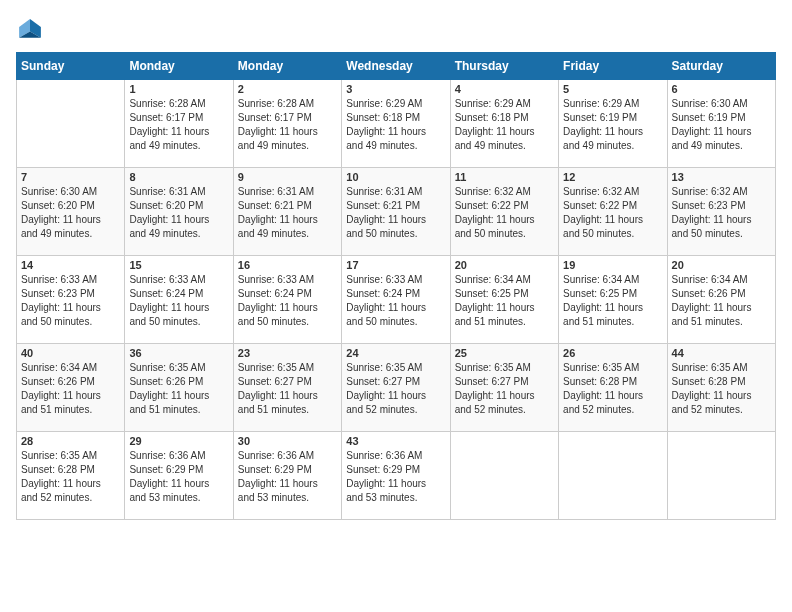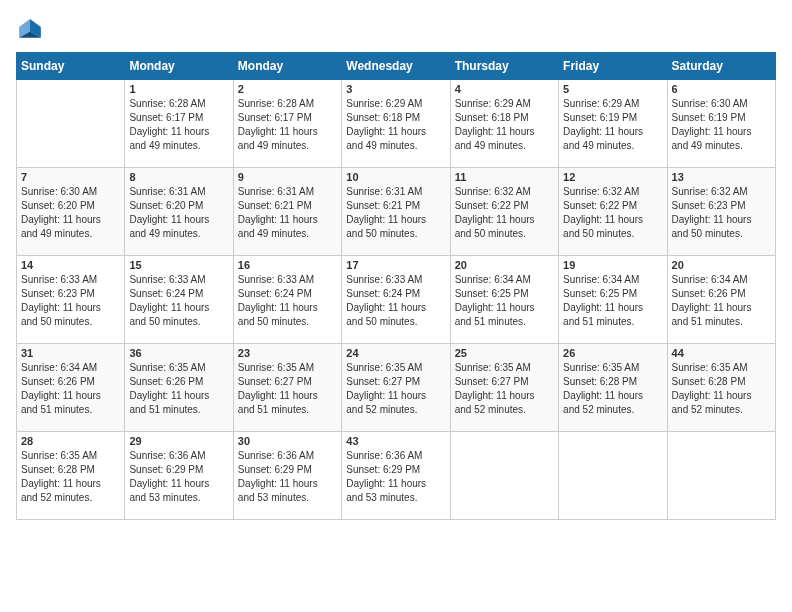--- a/index.html
+++ b/index.html
@@ -237,21 +237,21 @@
           </td>
           <td>
             <div class="day-number">20</div>
           <div class="day-info">
             Sunrise: 6:34 AM<br>Sunset: 6:26 PM<br>Daylight: 11 hours<br>and 51 minutes.
           </div>
           </td>
         </tr>
         <tr>
           <td>
-            <div class="day-number">31</div>
+            <div class="day-number">40</div>
           <div class="day-info">
             Sunrise: 6:34 AM<br>Sunset: 6:26 PM<br>Daylight: 11 hours<br>and 51 minutes.
           </div>
           </td>
           <td>
             <div class="day-number">36</div>
           <div class="day-info">
             Sunrise: 6:35 AM<br>Sunset: 6:26 PM<br>Daylight: 11 hours<br>and 51 minutes.
           </div>
           </td>

